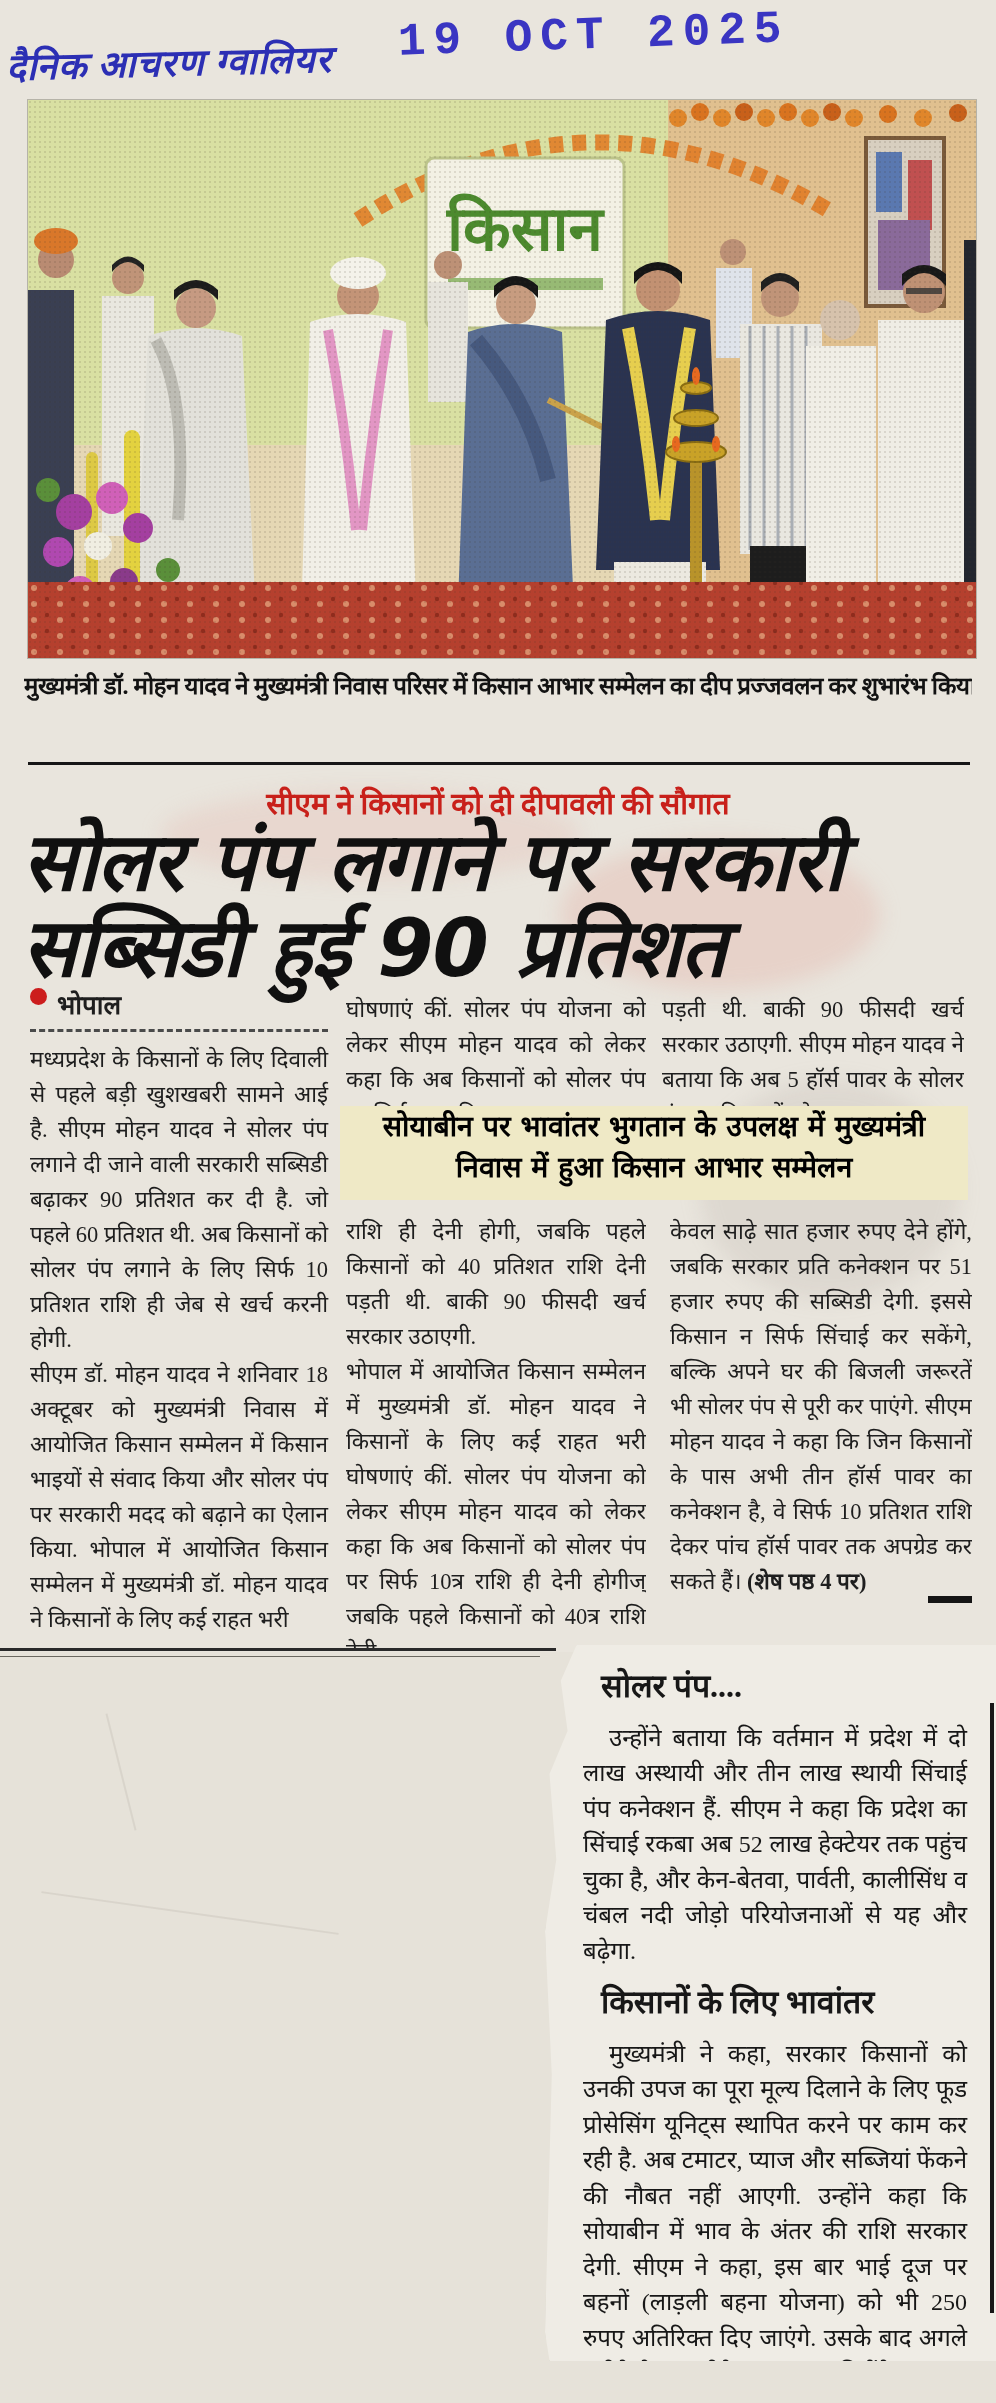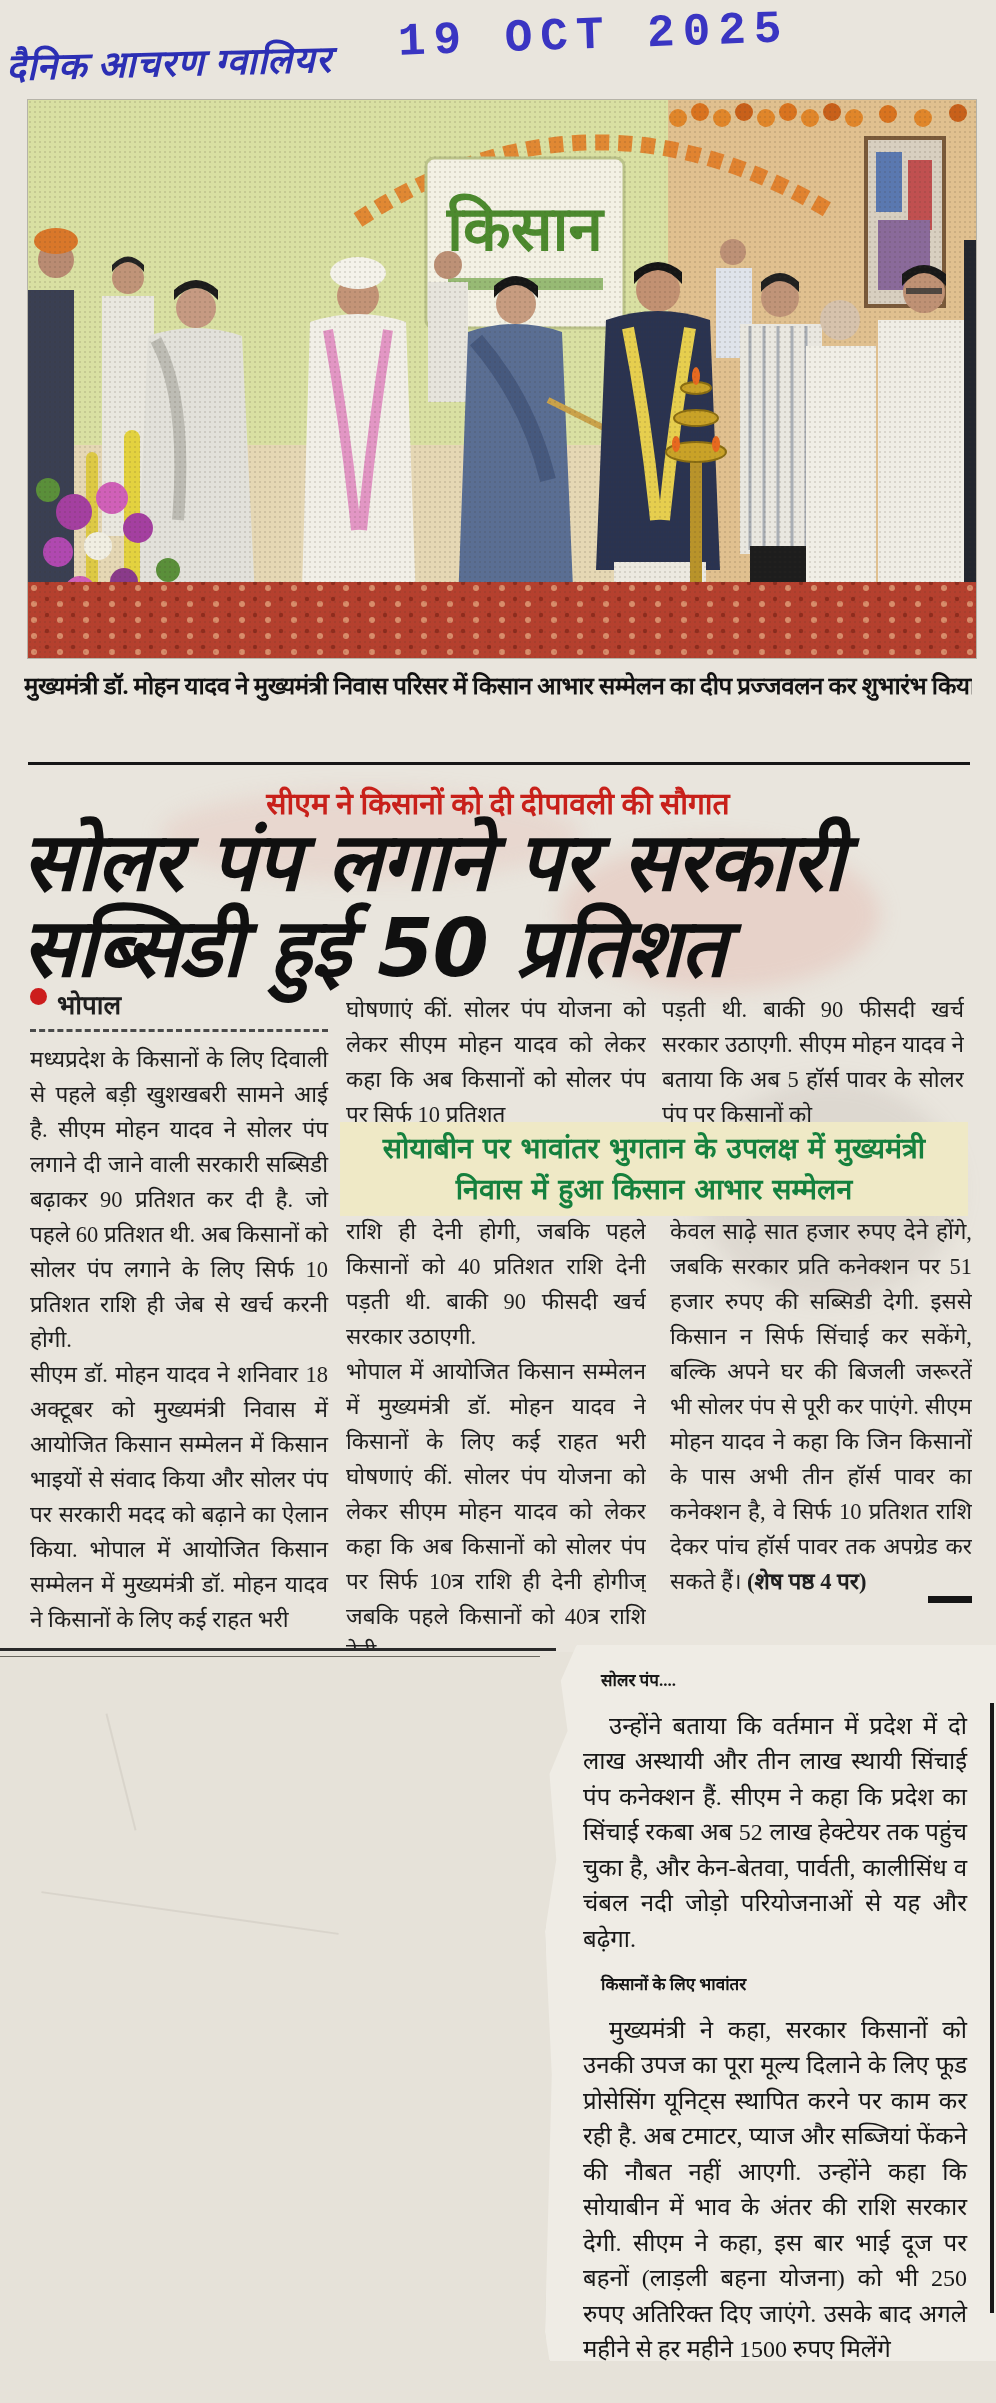--- a/index.html
+++ b/index.html
@@ -29,32 +29,32 @@
             letter-spacing:-1px;font-style:italic;}
   .headline div{white-space:nowrap;}
   
   .blot{position:absolute;border-radius:50%;filter:blur(10px);pointer-events:none;}
   
   .col{position:absolute;font-size:22.5px;line-height:35px;text-align:justify;color:#1e1e1e;}
   .dateline{display:flex;gap:10px;font-size:26px;font-weight:bold;margin-bottom:4px;}
   .bullet{width:17px;height:17px;border-radius:50%;background:#cc1d1d;display:inline-block;}
   .dashes{border-top:3px dashed #4a4a4a;margin:6px 0 10px 0;}
   .boxhead{position:absolute;left:340px;top:1106px;width:628px;height:94px;background:#efe9c6;
-           display:flex;flex-direction:column;justify-content:center;text-align:center;
-           font-weight:bold;font-size:28.5px;line-height:41px;color:#15803d;
-           font-family:"DejaVu Sans","Liberation Sans",sans-serif;margin-top:16px;}
+           display:flex;flex-direction:column;text-align:center;
+           font-weight:bold;font-size:28.5px;line-height:41px;color:#000000;
+           font-family:"DejaVu Sans","Liberation Sans",sans-serif;}
   .contnote{font-weight:bold;}
   .enddash{position:absolute;left:928px;top:1596px;width:44px;height:7px;background:#151515;}
   
   .torn{position:absolute;left:545px;top:1645px;width:451px;height:716px;background:#efece5;
         clip-path:polygon(7% 0,100% 0,100% 100%,1% 100%,0 96%,1.5% 60%,0 40%,2.5% 30%,1% 18%,5% 12%,3.5% 5%);
         box-shadow:2px 3px 6px rgba(60,55,45,.25);}
   .torn-inner{position:absolute;left:30px;top:8px;width:400px;font-size:24px;line-height:35.5px;
               text-align:justify;color:#171717;}
-  .torn-head{font-weight:bold;font-size:17px;text-indent:26px;margin:10px 0;}
+  .torn-head{font-weight:bold;font-size:32px;text-indent:26px;margin:16px 0;}
   .torn-inner p{margin:8px;text-indent:26px;}
   .vrule{position:absolute;right:2px;top:58px;width:4px;height:610px;background:#171717;}
   .thin-line{position:absolute;left:0;top:1648px;width:556px;height:3px;background:#2a2a2a;}
   .thin-line2{position:absolute;left:0;top:1656px;width:540px;height:1px;background:#6a675f;}
 </style>
 </head>
 <body>
 
 <div id="page">
 
@@ -207,21 +207,21 @@
 
   <div class="rule" style="left:28px;top:762px;width:942px;height:3px;"></div>
 
   <div class="blot" style="left:560px;top:840px;width:320px;height:150px;background:rgba(225,160,150,0.28);"></div>
   <div class="blot" style="left:160px;top:790px;width:420px;height:90px;background:rgba(228,170,160,0.22);"></div>
   <div class="blot" style="left:700px;top:1080px;width:260px;height:220px;background:rgba(160,150,140,0.16);"></div>
 
   <div class="kicker">सीएम ने किसानों को दी दीपावली की सौगात</div>
   <div class="headline">
     <div>सोलर पंप लगाने पर सरकारी</div>
-    <div>सब्सिडी हुई 50 प्रतिशत</div>
+    <div>सब्सिडी हुई 90 प्रतिशत</div>
   </div>
 
   <div class="col" style="left:30px;top:988px;width:298px;height:660px;">
     <div class="dateline">
       <span class="bullet"></span>
       <span>भोपाल</span>
     </div>
     <div class="dashes"></div>
     <div>मध्यप्रदेश के किसानों के लिए दिवाली से पहले बड़ी खुशखबरी सामने आई है. सीएम मोहन यादव ने सोलर पंप लगाने दी जाने वाली सरकारी सब्सिडी बढ़ाकर 90 प्रतिशत कर दी है. जो पहले 60 प्रतिशत थी. अब किसानों को सोलर पंप लगाने के लिए सिर्फ 10 प्रतिशत राशि ही जेब से खर्च करनी होगी.</div>
     <div>सीएम डॉ. मोहन यादव ने शनिवार 18 अक्टूबर को मुख्यमंत्री निवास में आयोजित किसान सम्मेलन में किसान भाइयों से संवाद किया और सोलर पंप पर सरकारी मदद को बढ़ाने का ऐलान किया. भोपाल में आयोजित किसान सम्मेलन में मुख्यमंत्री डॉ. मोहन यादव ने किसानों के लिए कई राहत भरी</div>

